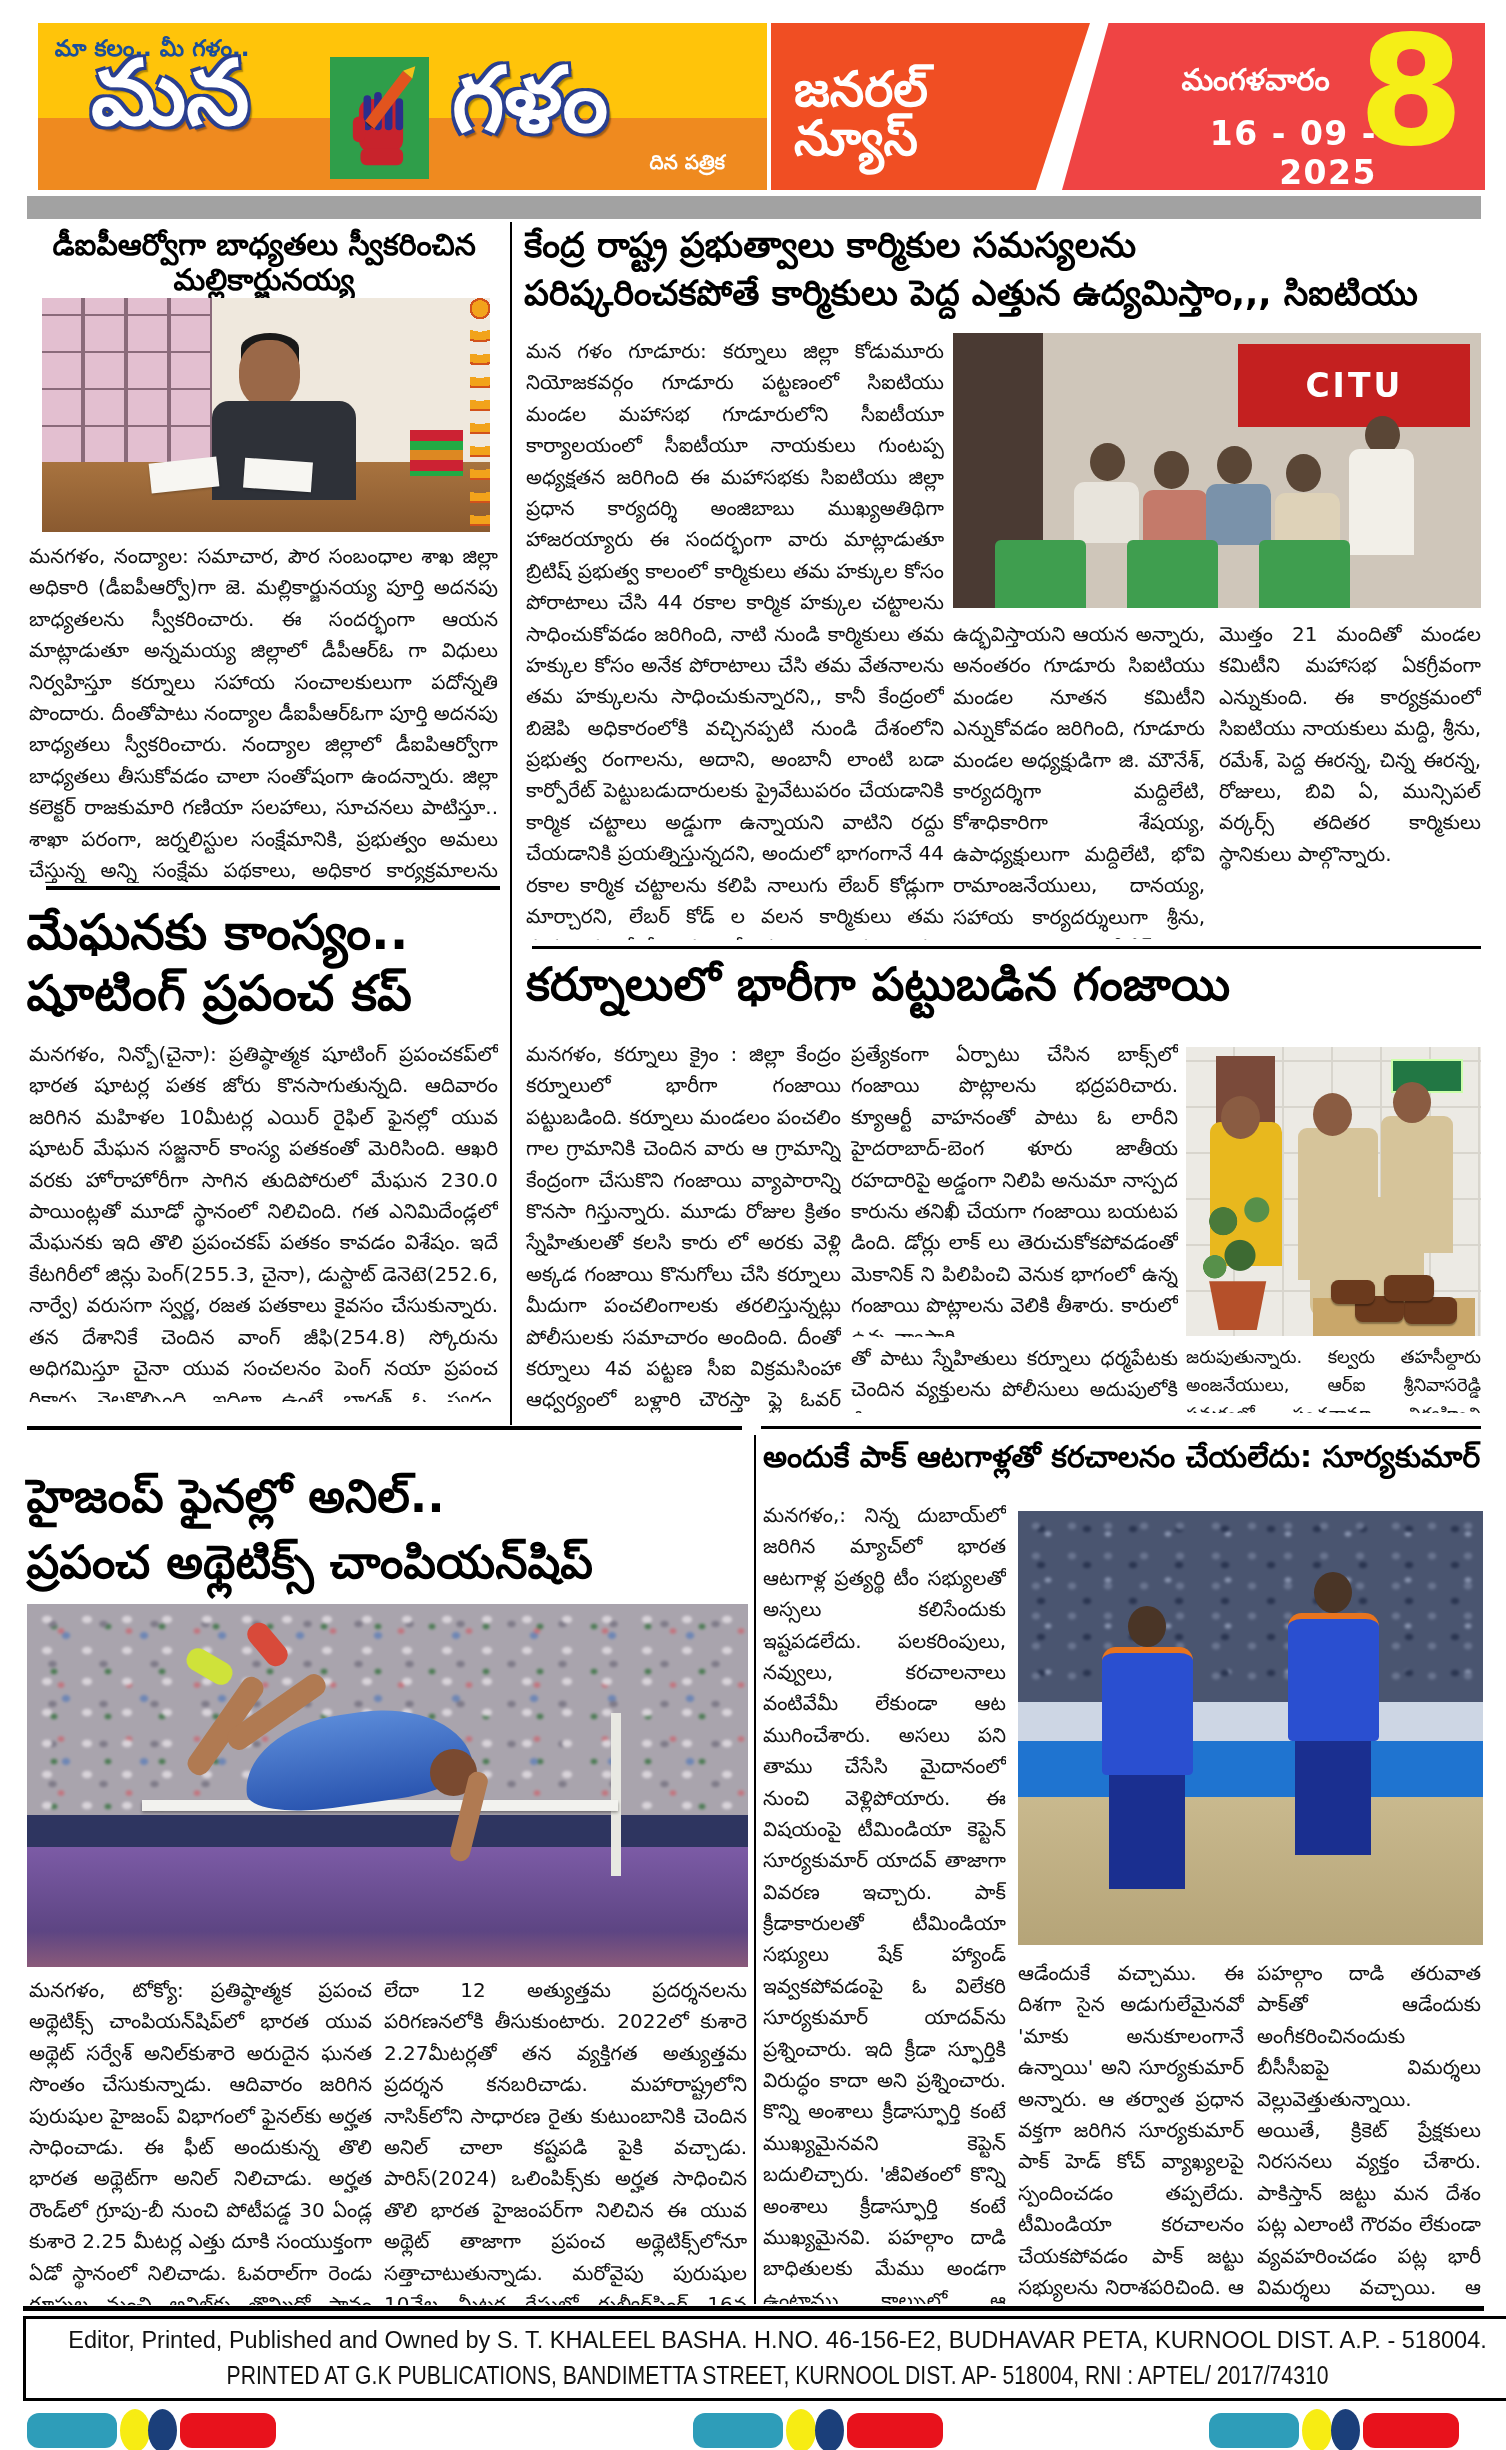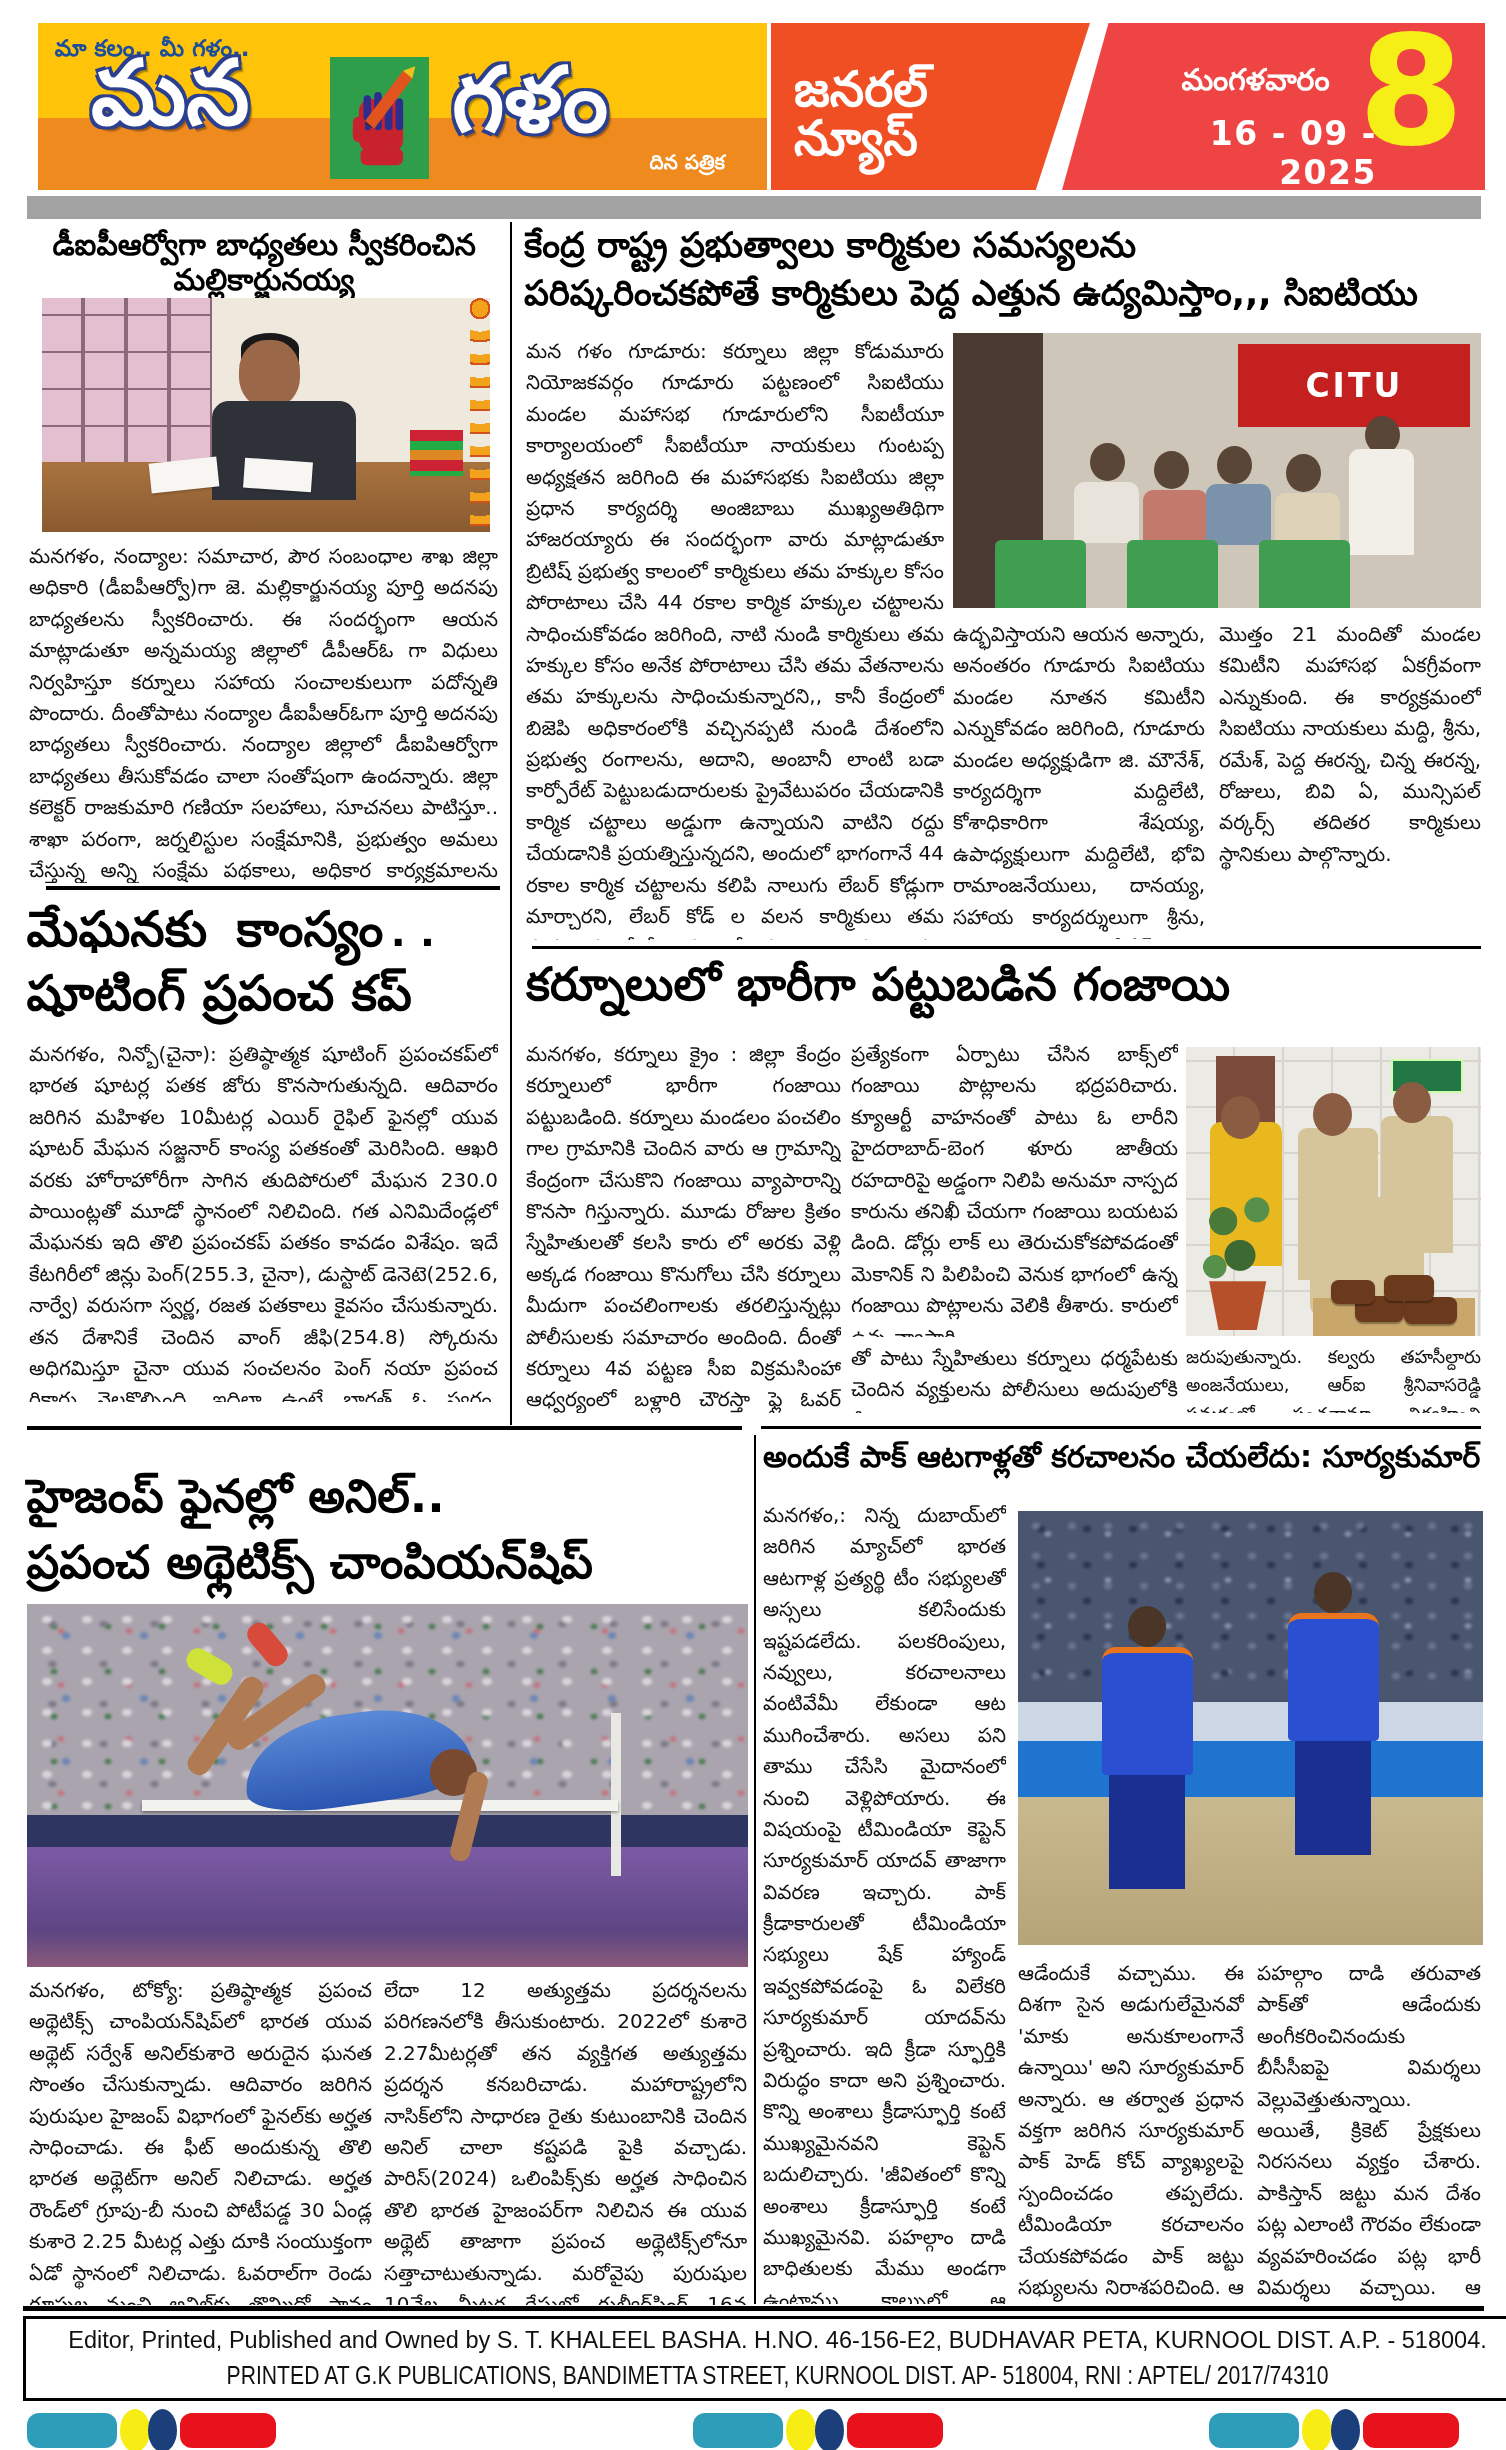--- a/index.html
+++ b/index.html
@@ -180,21 +180,21 @@
     <div class="abs hair"></div>
     <div class="abs head"></div>
     <div class="abs shirt"></div>
     <div class="abs paper" style="left:24%;transform:rotate(-6deg);"></div>
     <div class="abs paper" style="left:45%;transform:rotate(4deg);"></div>
     <div class="abs books"></div>
     <div class="abs garland"></div>
   </div>
   <div class="abs body-text" style="left:29px;top:541px;width:469px;height:342px;overflow:hidden;">మనగళం, నంద్యాల: సమాచార, పౌర సంబంధాల శాఖ జిల్లా అధికారి (డీఐపీఆర్వో)గా జె. మల్లికార్జునయ్య పూర్తి అదనపు బాధ్యతలను స్వీకరించారు. ఈ సందర్భంగా ఆయన మాట్లాడుతూ అన్నమయ్య జిల్లాలో డీపీఆర్ఓ గా విధులు నిర్వహిస్తూ కర్నూలు సహాయ సంచాలకులుగా పదోన్నతి పొందారు. దీంతోపాటు నంద్యాల డీఐపీఆర్ఓగా పూర్తి అదనపు బాధ్యతలు స్వీకరించారు. నంద్యాల జిల్లాలో డీఐపిఆర్వోగా బాధ్యతలు తీసుకోవడం చాలా సంతోషంగా ఉందన్నారు. జిల్లా కలెక్టర్ రాజకుమారి గణియా సలహాలు, సూచనలు పాటిస్తూ.. శాఖా పరంగా, జర్నలిస్టుల సంక్షేమానికి, ప్రభుత్వం అమలు చేస్తున్న అన్ని సంక్షేమ పథకాలు, అధికార కార్యక్రమాలను మీడియా ద్వారా మరింత విస్తృతం చేస్తామన్నారు. కార్యాలయంలో అందరూ బాధ్యతాయుతంగా కలిసికట్టుగా కర్తవ్య నిబద్ధతతో ఉద్యోగ ధర్మాన్ని నెరవేరుస్తూ జిల్లా అభివృద్ధిలో తమవంతు భాగస్వాములు కావాలని ఈ సందర్భంగా ఆయన కోరారు. ఈ సందర్భంగా కార్యాలయ సిబ్బంది నూతన డీఐపీఆర్వో జె.మల్లికార్జునయ్యకు శుభాకాంక్షలు తెలియజేశారు.</div>
 
-  <div class="abs headline" style="left:26.6px;top:905px;width:475px;font-size:49px;font-family:Liberation Mono, monospace;">మేఘనకు కాంస్యం..</div>
+  <div class="abs headline" style="left:26.6px;top:905px;width:475px;font-size:49px;">మేఘనకు కాంస్యం..</div>
   <div class="abs headline" style="left:26.6px;top:966px;width:475px;font-size:49px;">షూటింగ్ ప్రపంచ కప్</div>
   <div class="abs body-text" style="left:29px;top:1039px;width:469px;height:363px;overflow:hidden;">మనగళం, నిన్బో(చైనా): ప్రతిష్ఠాత్మక షూటింగ్ ప్రపంచకప్‌లో భారత షూటర్ల పతక జోరు కొనసాగుతున్నది. ఆదివారం జరిగిన మహిళల 10మీటర్ల ఎయిర్ రైఫిల్ ఫైనల్లో యువ షూటర్ మేఘన సజ్జనార్ కాంస్య పతకంతో మెరిసింది. ఆఖరి వరకు హోరాహోరీగా సాగిన తుదిపోరులో మేఘన 230.0 పాయింట్లతో మూడో స్థానంలో నిలిచింది. గత ఎనిమిదేండ్లలో మేఘనకు ఇది తొలి ప్రపంచకప్ పతకం కావడం విశేషం. ఇదే కేటగిరీలో జిన్లు పెంగ్(255.3, చైనా), డుస్టాట్ డెనెటె(252.6, నార్వే) వరుసగా స్వర్ణ, రజత పతకాలు కైవసం చేసుకున్నారు. తన దేశానికే చెందిన వాంగ్ జీఫి(254.8) స్కోరును అధిగమిస్తూ చైనా యువ సంచలనం పెంగ్ నయా ప్రపంచ రికార్డు నెలకొల్పింది. ఇదిలా ఉంటే భారత్ ఓ స్వర్ణం, కాంస్యంతో ఐదో స్థానంలో కొనసాగుతుంటే.. చైనా (3 స్వర్ణాలు, 4 రజతాలు, కాంస్యం) అగ్రస్థానంలో ఉంది.</div>
 
   <div class="abs headline" style="left:26.6px;top:1470px;width:714px;font-size:46px;">హైజంప్ ఫైనల్లో అనిల్..</div>
   <div class="abs headline" style="left:26.6px;top:1536px;width:714px;font-size:46px;">ప్రపంచ అథ్లెటిక్స్ చాంపియన్‌షిప్</div>
   <div class="abs photo ph-hj" style="left:26.6px;top:1604px;width:721px;height:363px;">
     <div class="abs crowd"></div>
     <div class="abs band"></div>
     <div class="abs mat"></div>
     <div class="abs post"></div>

